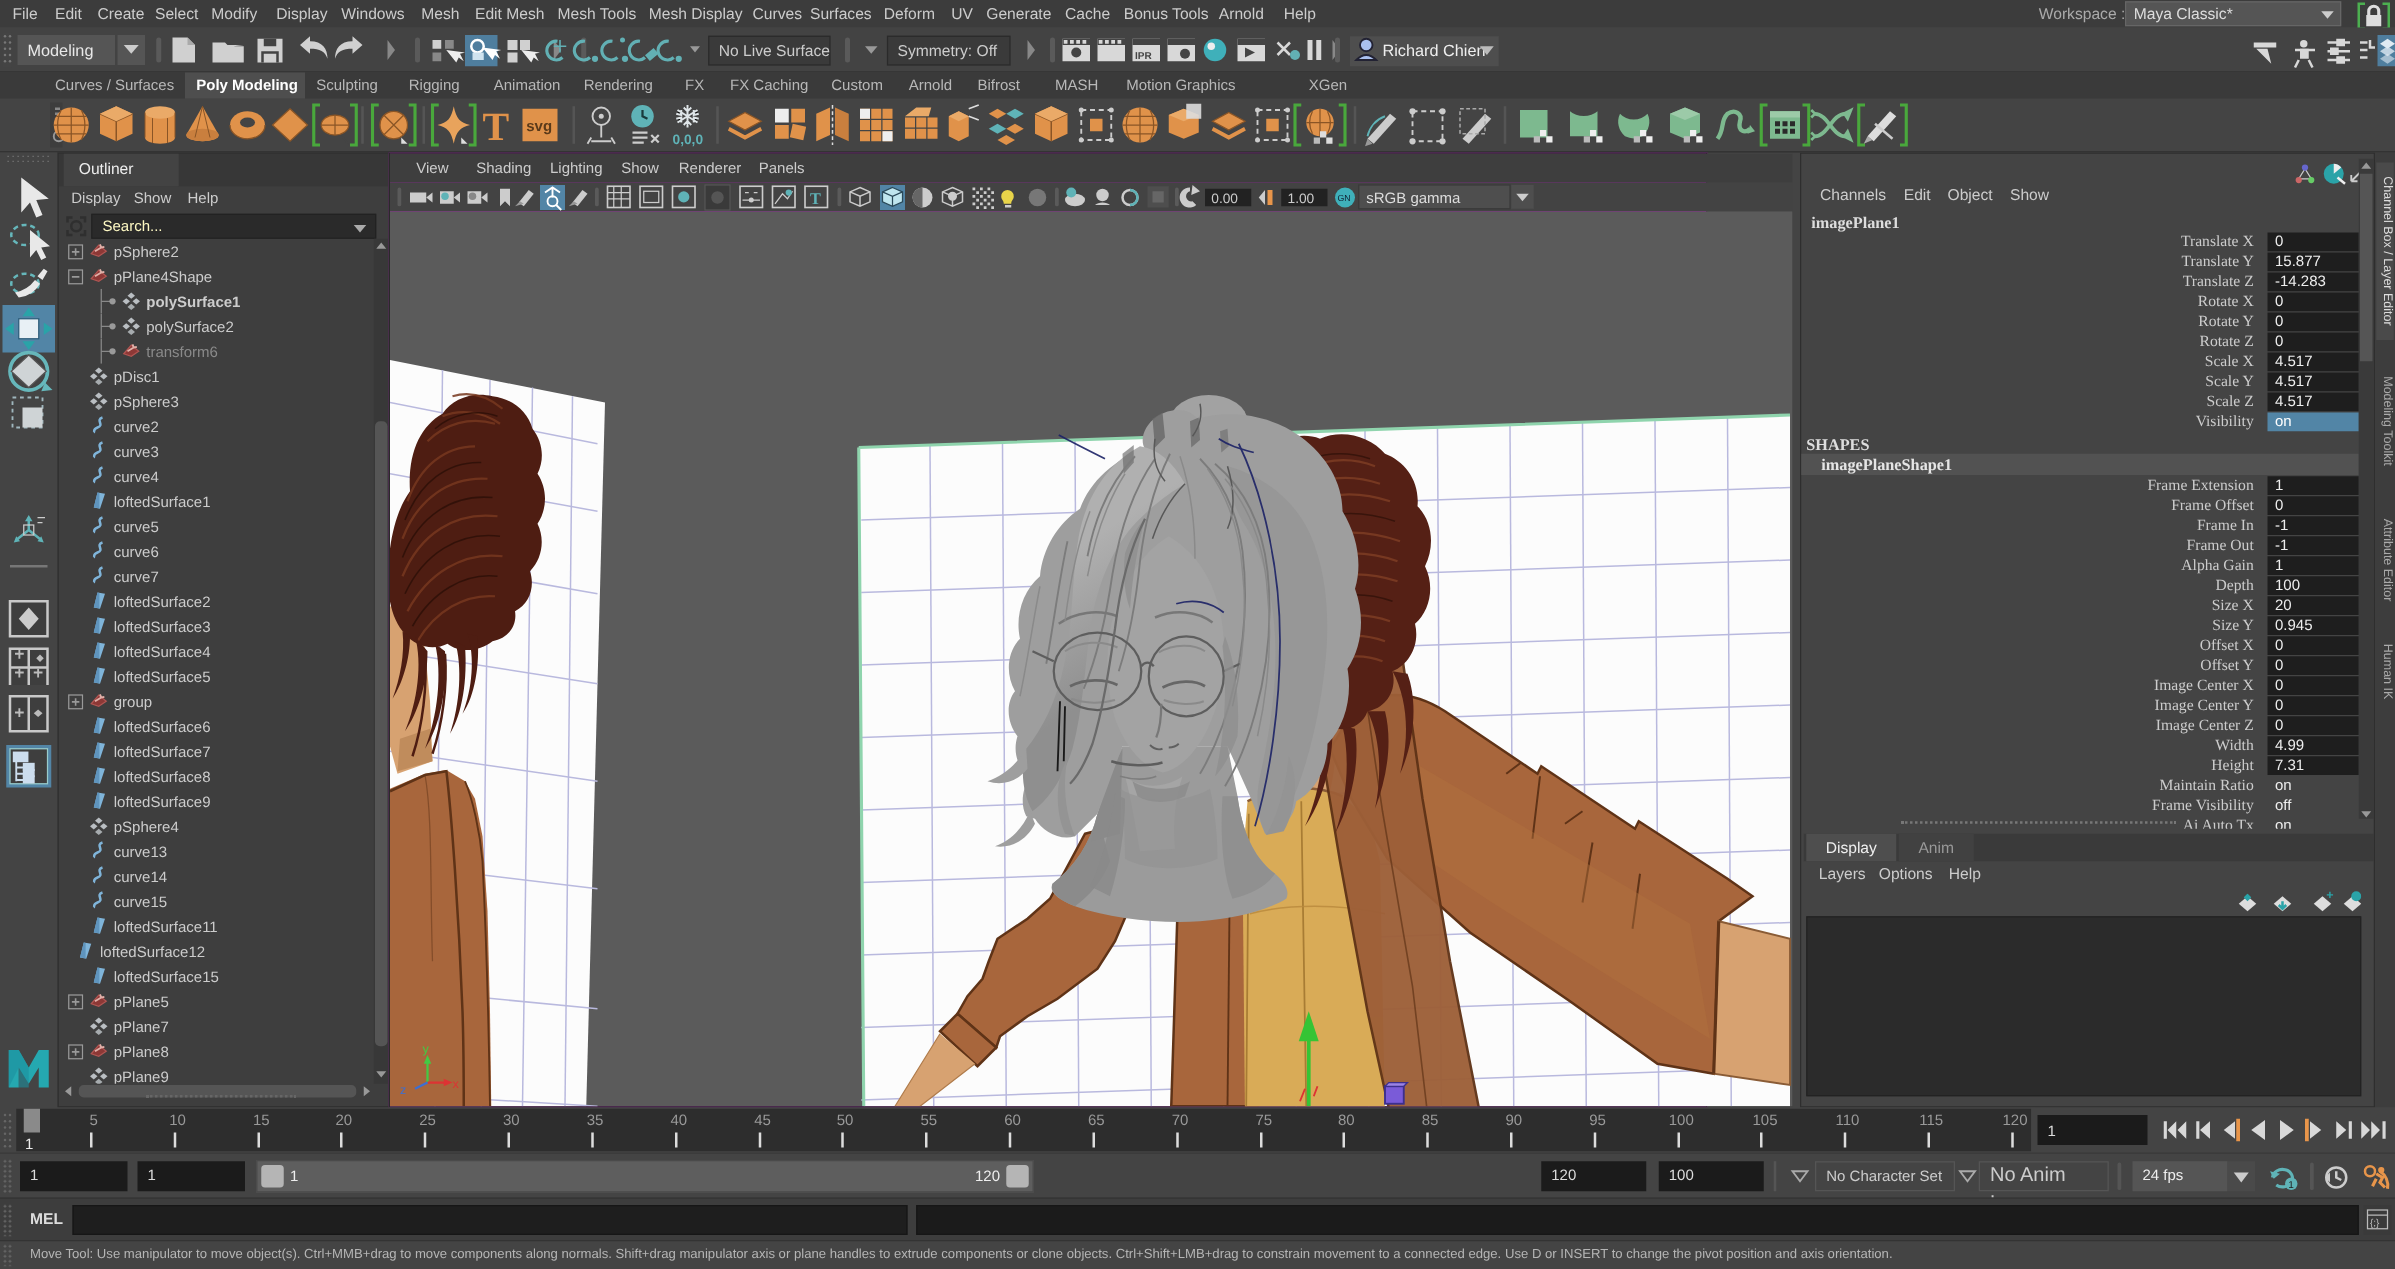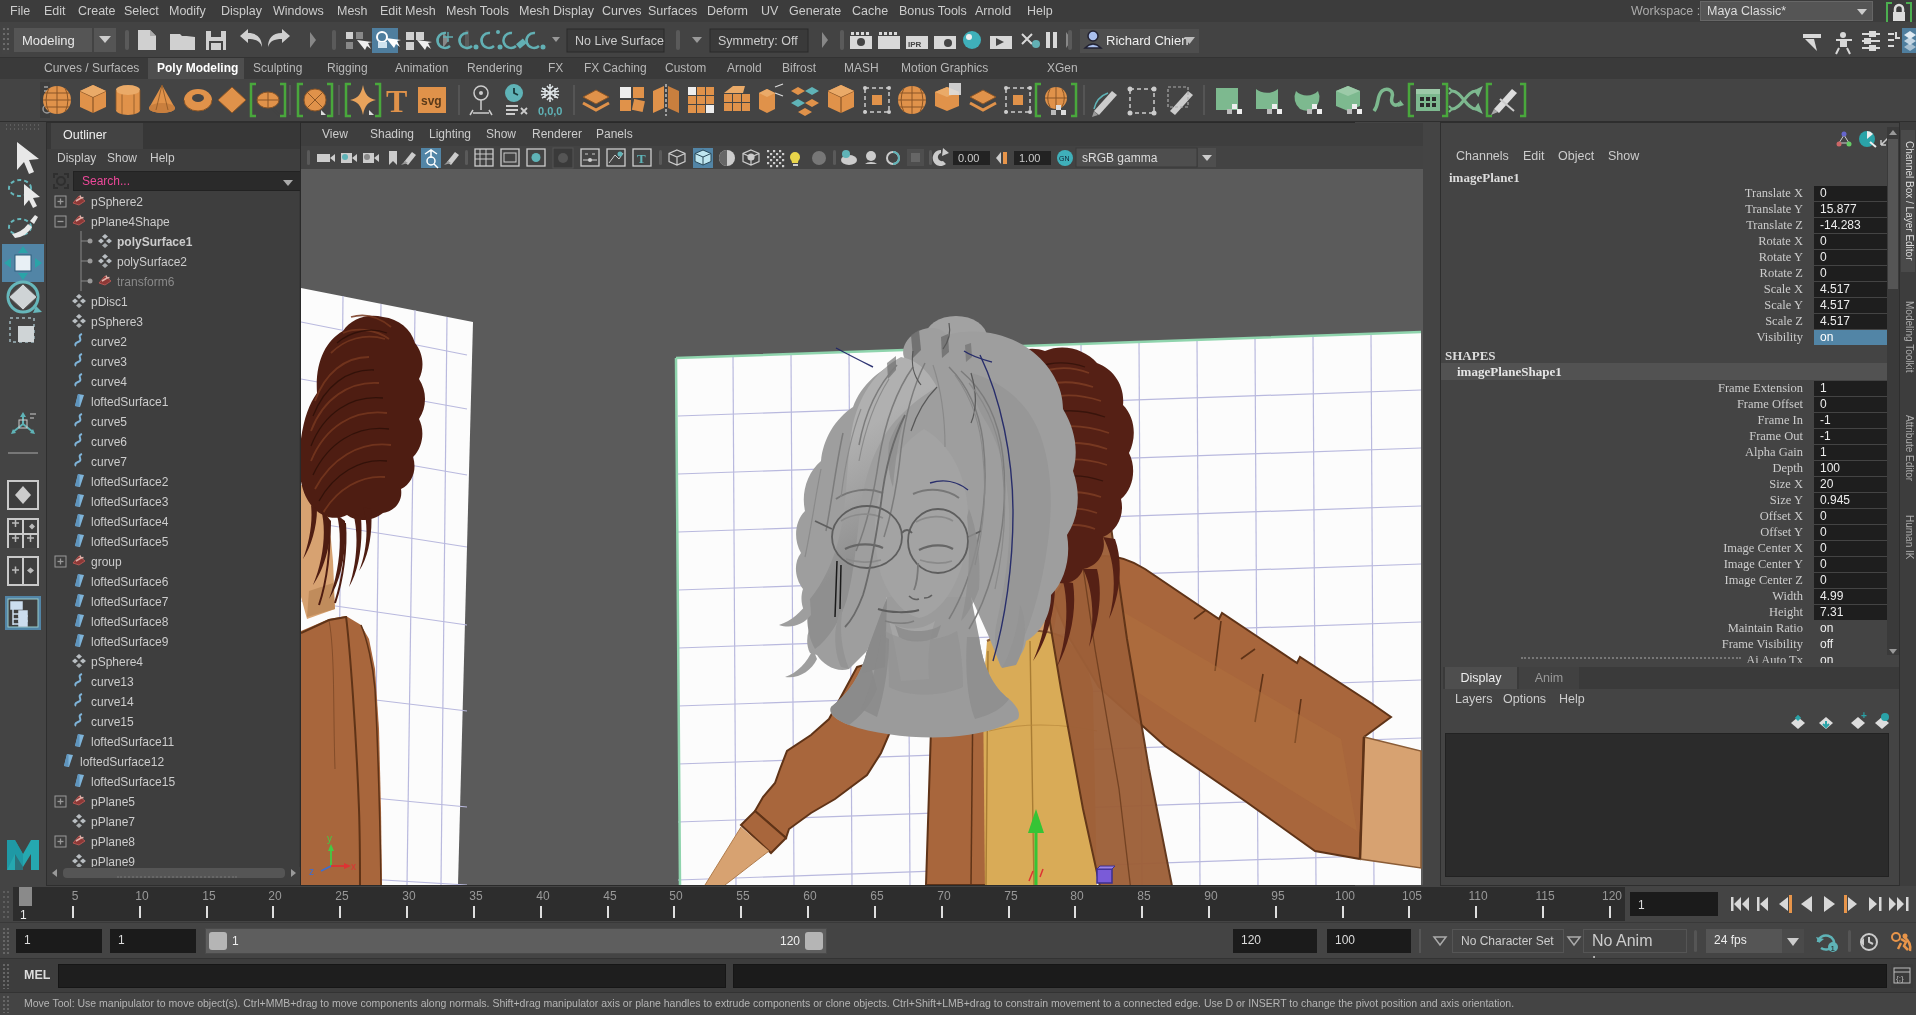--- a/index.html
+++ b/index.html
@@ -15,21 +15,21 @@
 #shelficons{position:absolute;left:0;top:79px;width:1916px;height:43px;background:#444;border-bottom:1px solid #2e2e2e}
 
 #toolbox{position:absolute;left:0;top:122px;width:46px;height:764px;background:#444}
 
 #outliner{position:absolute;left:46px;top:122px;width:266px;height:764px;background:#3e3e3e;border:1px solid #2e2e2e}
 #otree{position:absolute;left:0;top:68px;width:254px;height:676px;overflow:hidden;font-size:12px;color:#ccc}
 .orow{height:20px;line-height:20px;white-space:nowrap;position:relative}
 .orow .txt{vertical-align:middle}
 .oic{display:inline-block;width:16px;height:16px;vertical-align:-3px;margin-right:4px}
 
-#viewport{position:absolute;left:300px;top:122px;width:1055px;height:764px;background:#a21caf;border:1px solid #2a2a2a}
+#viewport{position:absolute;left:311px;top:122px;width:1055px;height:764px;background:#a21caf;border:1px solid #2a2a2a}
 #vpmenu{position:absolute;left:0;top:0;width:1122px;height:23px;background:#3e3e3e;color:#ccc;font-size:12px}
 #vpmenu span{position:absolute;top:4px}
 #vpicons{position:absolute;left:0;top:23px;width:1122px;height:23px;background:#434343}
 #scene{position:absolute;left:0;top:46px;width:1122px;height:716px}
 
 #channelbox{position:absolute;left:1440px;top:122px;width:460px;height:764px;background:#444;border:1px solid #2e2e2e;color:#ccc}
 #rightstrip{position:absolute;left:1900px;top:122px;width:16px;height:764px;background:#3d3d3d}
 .vtab{position:absolute;left:1px;width:14px;color:#aaa;font-size:11px;writing-mode:vertical-rl;text-align:center}
 .chrow{position:absolute;height:16px;font-size:12px}
 .chlab{position:absolute;right:84px;top:0;font-family:"Liberation Serif",serif;font-size:12.5px;color:#ccc;white-space:nowrap}
@@ -584,21 +584,21 @@
 </svg></div>
 
 <div id="outliner">
 <div class="abs" style="left:0;top:0;width:264px;height:26px;background:#373737"></div>
 <div class="abs" style="left:4px;top:0;width:92px;height:26px;background:#434343;color:#eee;font-size:12.5px;line-height:24px;padding-left:12px">Outliner</div>
 <div class="abs" style="left:0;top:26px;width:264px;height:20px;color:#ccc;font-size:12px">
 <span class="abs" style="left:10px;top:2px">Display</span>
       <span class="abs" style="left:60px;top:2px">Show</span>
       <span class="abs" style="left:103px;top:2px">Help</span>
 </div>
-<div class="abs" style="left:26px;top:48px;width:228px;height:20px;background:#2a2a2a;border:1px solid #222;color:#ec4899;font-size:12px;line-height:19px;padding-left:8px">Search...
+<div class="abs" style="left:26px;top:48px;width:228px;height:20px;background:#2a2a2a;border:1px solid #222;color:#fef9c3;font-size:12px;line-height:19px;padding-left:8px">Search...
 <svg style="position:absolute;right:6px;top:7px" width="12" height="8">
         <path d="M1 1 L11 1 L6 7 Z" fill="#aaa"></path>
       </svg></div>
 <svg class="abs" style="left:4px;top:48px" width="20" height="20">
       <g stroke="#2f2f2f" stroke-width="2" fill="none">
         <path d="M3 7 V3 h4 M13 3 h4 v4 M17 13 v4 h-4 M7 17 H3 v-4"></path>
         <circle cx="10" cy="10" r="4"></circle>
       </g>
     </svg>
 <div id="otree">

